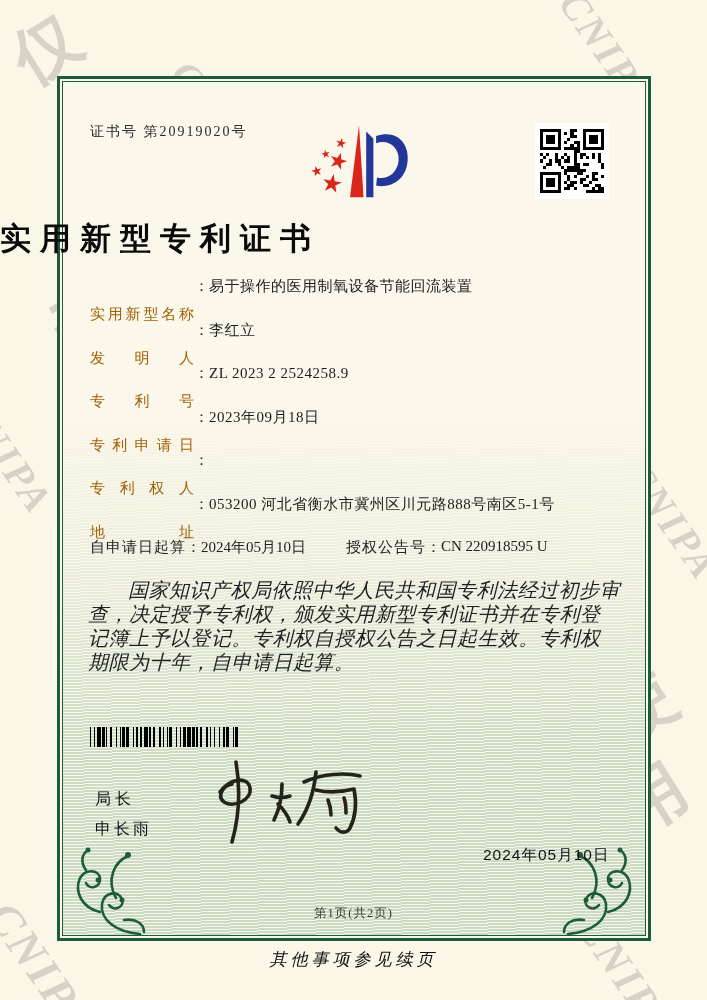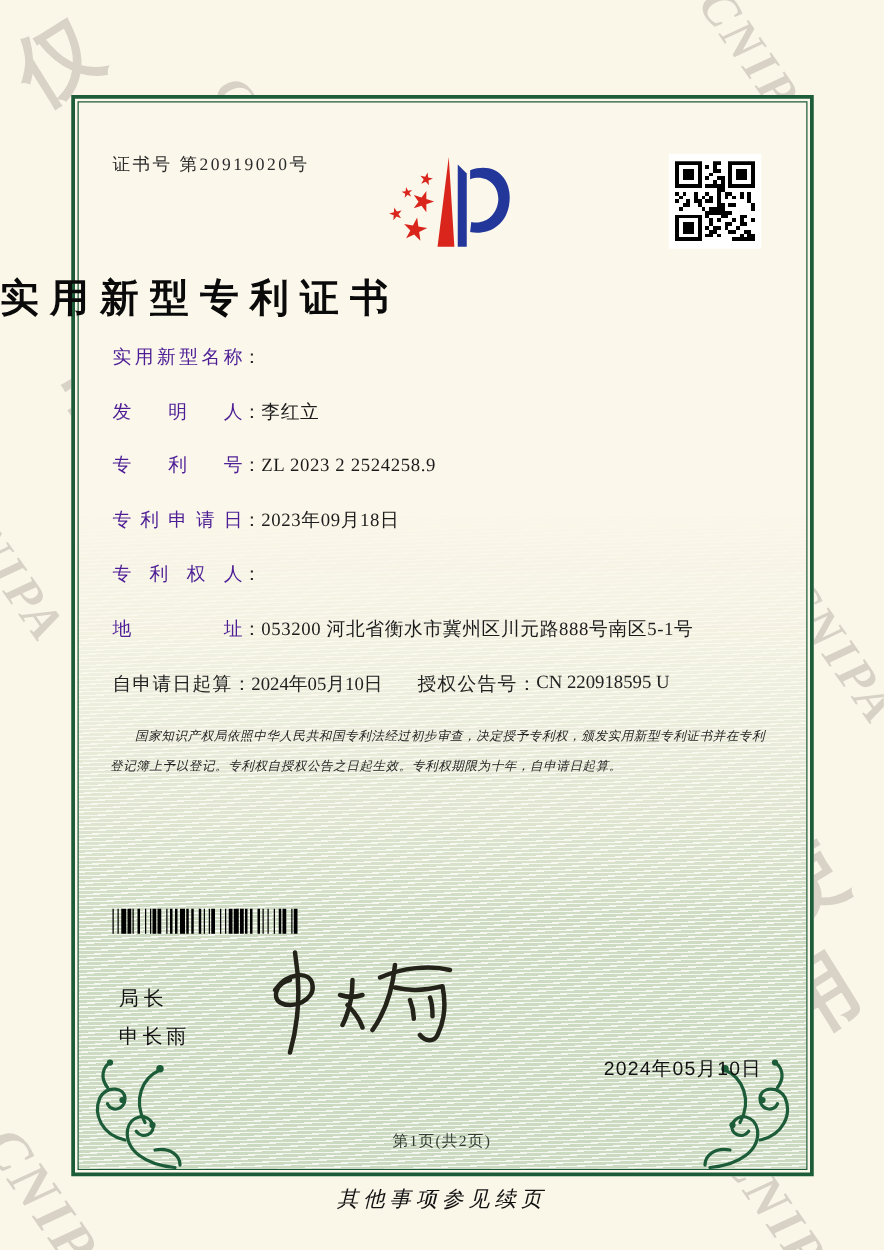--- a/index.html
+++ b/index.html
@@ -33,28 +33,28 @@
   
   .abs{position:absolute;z-index:3;}
   .cert-no{left:90px;top:123px;font-size:14px;letter-spacing:2px;color:#2a2a2a;}
   .logo{left:287px;top:110px;}
   .qr-wrap{left:535px;top:123px;width:74px;height:76px;background:#fff;display:flex;align-items:center;justify-content:center;}
   .title{left:0;top:218px;width:100%;text-align:left;font-size:31px;font-weight:bold;
          letter-spacing:9px;color:#0a0a0a;}
   .fields{left:90px;top:276px;width:532px;}
   .field-row{height:43.5px;display:flex;align-items:flex-start;font-size:15px;line-height:20px;}
   .field-label{display:inline-block;width:104px;text-align:justify;text-align-last:justify;
-               color:#4c1d95;flex:0 0 104px;}
+               color:#a16207;flex:0 0 104px;margin-top:28px;}
   .field-colon{flex:0 0 14px;}
   .field-value{letter-spacing:0.5px;color:#1c1c1c;}
   .grant-row{left:90px;top:538px;width:532px;display:flex;font-size:15px;}
   .grant-a{width:240px;display:flex;}
-  .grant-b{display:flex;margin-left:4px;}
+  .grant-b{display:flex;margin-left:16px;}
   .grant-label{letter-spacing:1px;}
-  .paras{left:88px;top:578px;width:532px;font-size:10px;line-height:24px;
+  .paras{left:88px;top:578px;width:532px;font-size:20px;line-height:24px;
          font-style:italic;color:#1f1f1f;}
   .paras p{margin:0 0 2px 0;text-indent:2em;letter-spacing:0.5px;}
   .barcode{left:90px;top:727px;width:204px;height:20px;display:flex;align-items:stretch;}
   .barcode .bar{height:100%;}
   .director-title{left:95px;top:789px;font-size:16px;letter-spacing:4px;color:#111;
                   font-family:"Liberation Sans","DejaVu Sans",sans-serif;}
   .director-name{left:95px;top:819px;font-size:16px;letter-spacing:3px;color:#111;
                  font-family:"Liberation Sans","DejaVu Sans",sans-serif;}
   .signature{left:196px;top:756px;}
   .sign-date{left:483px;top:845px;font-size:15.5px;color:#111;letter-spacing:1px;
@@ -352,20 +352,21 @@
       <rect x="6" y="20" width="1" height="1" fill="#000"></rect>
     </svg>
 </div>
 
 <div class="abs title">实用新型专利证书</div>
 
 <div class="abs fields">
   <div class="field-row">
     <span class="field-label">实用新型名称</span>
       <span class="field-colon">：</span>
+      <span class="field-value">易于操作的医用制氧设备节能回流装置</span>
   </div>
   <div class="field-row">
     <span class="field-label">发明人</span>
       <span class="field-colon">：</span>
       <span class="field-value">李红立</span>
   </div>
   <div class="field-row">
     <span class="field-label">专利号</span>
       <span class="field-colon">：</span>
       <span class="field-value">ZL 2023 2 2524258.9</span>

